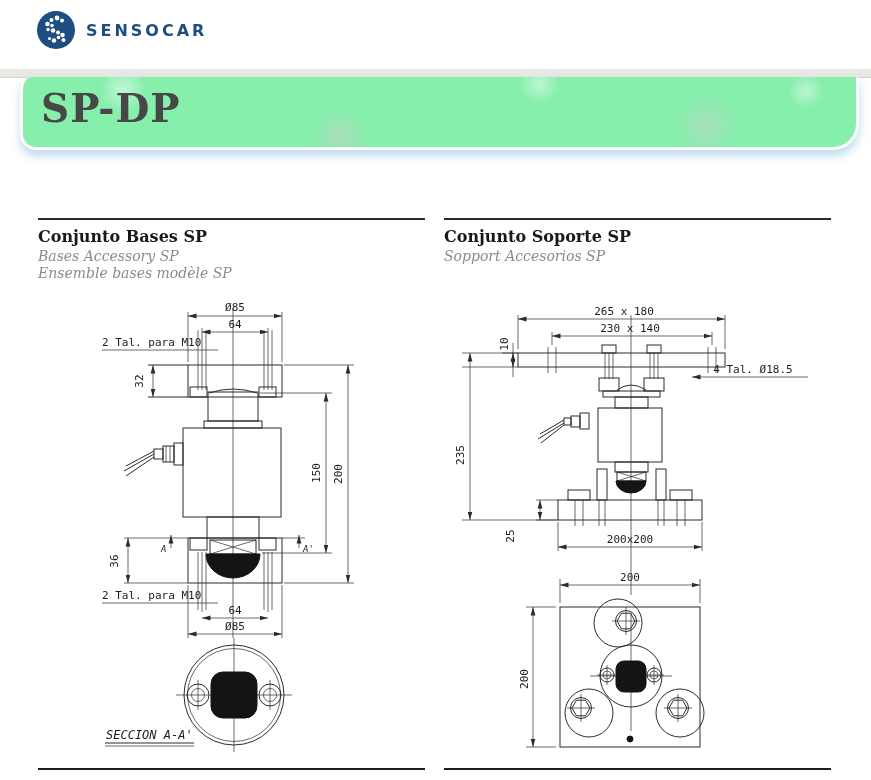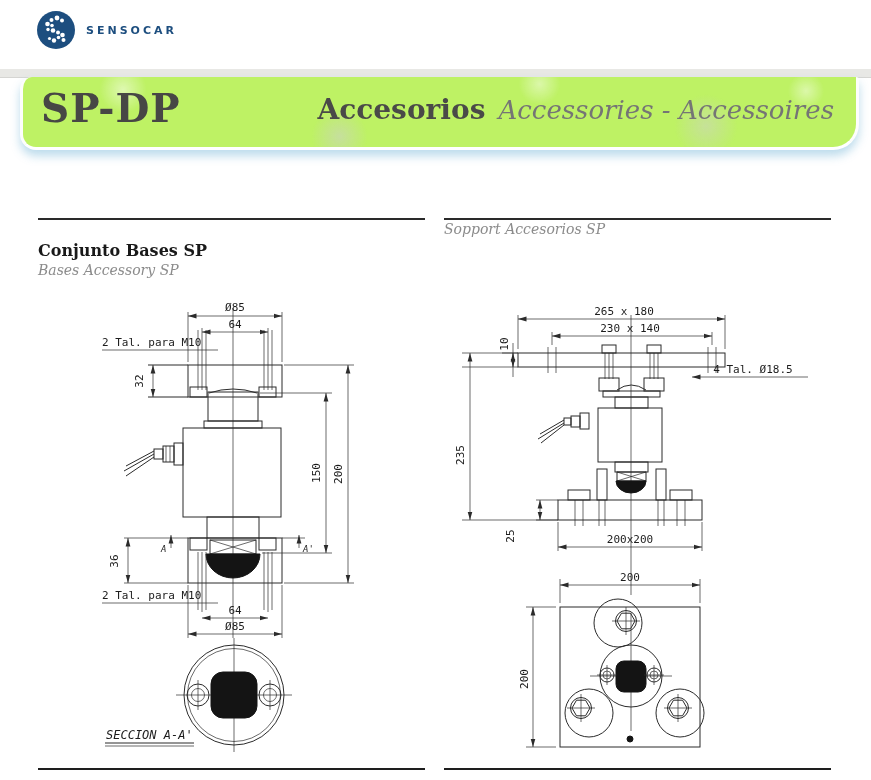--- a/index.html
+++ b/index.html
@@ -1,45 +1,45 @@
 <!DOCTYPE html>
 <html><head>
 <meta charset="utf-8">
 <style>
   html,body{margin:0;padding:0;background:#fff;}
   .page{position:relative;width:871px;height:780px;background:#ffffff;overflow:hidden;
         font-family:"DejaVu Sans",sans-serif;color:#222;}
   
   .logo-wrap{position:absolute;left:36px;top:10px;display:flex;align-items:center;gap:10px;}
-  .brand-text{font-family:"DejaVu Sans",sans-serif;font-weight:bold;font-size:11px;
+  .brand-text{font-family:"DejaVu Sans",sans-serif;font-weight:bold;font-size:16px;
               letter-spacing:3px;color:#1d4e7f;}
   
   .top-strip{position:absolute;left:0;top:69px;width:871px;height:9px;background:#e8e8e5;
              box-shadow:0 -1px 0 #d5d5d2 inset;}
   .banner{position:absolute;left:20px;top:77px;width:833px;height:70px;
-          background:#bef264;border-radius:12px 3px 26px 16px;
+          background:#86efac;border-radius:12px 3px 26px 16px;
           border-left:3px solid #fdfdfc;border-right:3px solid #fdfdfc;border-bottom:3px solid #fff;
           box-shadow:0 6px 10px rgba(173,211,231,.8);}
   .banner::before{content:"";position:absolute;inset:0;border-radius:inherit;
           background:
             radial-gradient(circle 34px at 12% 18%, rgba(255,255,255,.5), transparent 70%),
             radial-gradient(circle 40px at 38% 85%, rgba(205,208,204,.55), transparent 70%),
             radial-gradient(circle 30px at 62% 10%, rgba(255,255,255,.45), transparent 70%),
             radial-gradient(circle 44px at 82% 70%, rgba(206,209,205,.5), transparent 72%),
             radial-gradient(circle 26px at 94% 20%, rgba(255,255,255,.45), transparent 70%);}
   .banner-model{position:absolute;left:18px;top:8px;font-family:"DejaVu Serif",serif;
           font-weight:bold;font-size:39px;color:#474745;letter-spacing:1px;}
   .banner-right{position:absolute;right:22px;top:16px;white-space:nowrap;font-family:"DejaVu Serif",serif;}
   .banner-right .t1{font-weight:bold;font-size:28px;color:#4a4a48;}
   .banner-right .t2{font-style:italic;font-size:26px;color:#757575;margin-left:8px;}
   
   .rule{position:absolute;height:2px;background:#2a2a2a;}
   .col-head{position:absolute;width:390px;}
   .col-title{font-family:"DejaVu Serif",serif;font-weight:bold;font-size:16px;color:#191919;
-             margin:20px 0 2px 0;}
+             margin:6px 0 2px 0;}
   .col-sub{font-family:"DejaVu Serif",serif;font-style:italic;font-size:14px;color:#8b8b8b;
            line-height:17px;}
   
   svg .ln{stroke:#2b2b2b;stroke-width:1;fill:none;}
   svg .thin{stroke:#2b2b2b;stroke-width:.7;fill:none;}
   svg .dim{stroke:#2b2b2b;stroke-width:.7;fill:none;}
   svg .dimt{font-family:"DejaVu Sans Mono",monospace;font-size:11px;fill:#1c1c1c;}
   svg .lblt{font-family:"DejaVu Sans Mono",monospace;font-size:11px;fill:#1c1c1c;}
   svg .mark{font-family:"DejaVu Sans Mono",monospace;font-size:9px;font-style:italic;fill:#1c1c1c;}
   svg .fillb{fill:#141414;stroke:#141414;}
@@ -68,33 +68,31 @@
           <circle cx="18" cy="30.5" r="2.2"></circle>
         <circle cx="13.5" cy="28.5" r="1.6"></circle>
       </g>
     </svg>
     <span class="brand-text">SENSOCAR</span>
   </div>
 
   <div class="top-strip"></div>
   <div class="banner">
     <div class="banner-model">SP-DP</div>
-    <div class="banner-right">
-      <span class="t1">Accesorios</span>
-      <span class="t2">Accessories - Accessoires</span>
-    </div>
   </div>
 
   <div class="rule" style="left:38px;top:218px;width:387px;"></div>
   <div class="col-head" style="left:38px;top:221px;">
     <div class="col-title">Conjunto Bases SP</div>
     <div class="col-sub">Bases Accessory SP</div>
+    <div class="col-sub">Ensemble bases modèle SP</div>
   </div>
   <div class="rule" style="left:444px;top:218px;width:387px;"></div>
   <div class="col-head" style="left:444px;top:221px;">
+    <div class="col-title">Conjunto Soporte SP</div>
     <div class="col-sub">Sopport Accesorios SP</div>
   </div>
 
   <svg style="position:absolute;left:30px;top:290px;" width="400" height="485" viewBox="0 0 400 485">
     <defs>
       <marker id="ar" markerUnits="userSpaceOnUse" markerWidth="9" markerHeight="6" refX="8.5" refY="3" orient="auto-start-reverse">
         <path d="M0,0.6 L8.5,3 L0,5.4 z" fill="#2b2b2b"></path>
       </marker>
     </defs>
 

